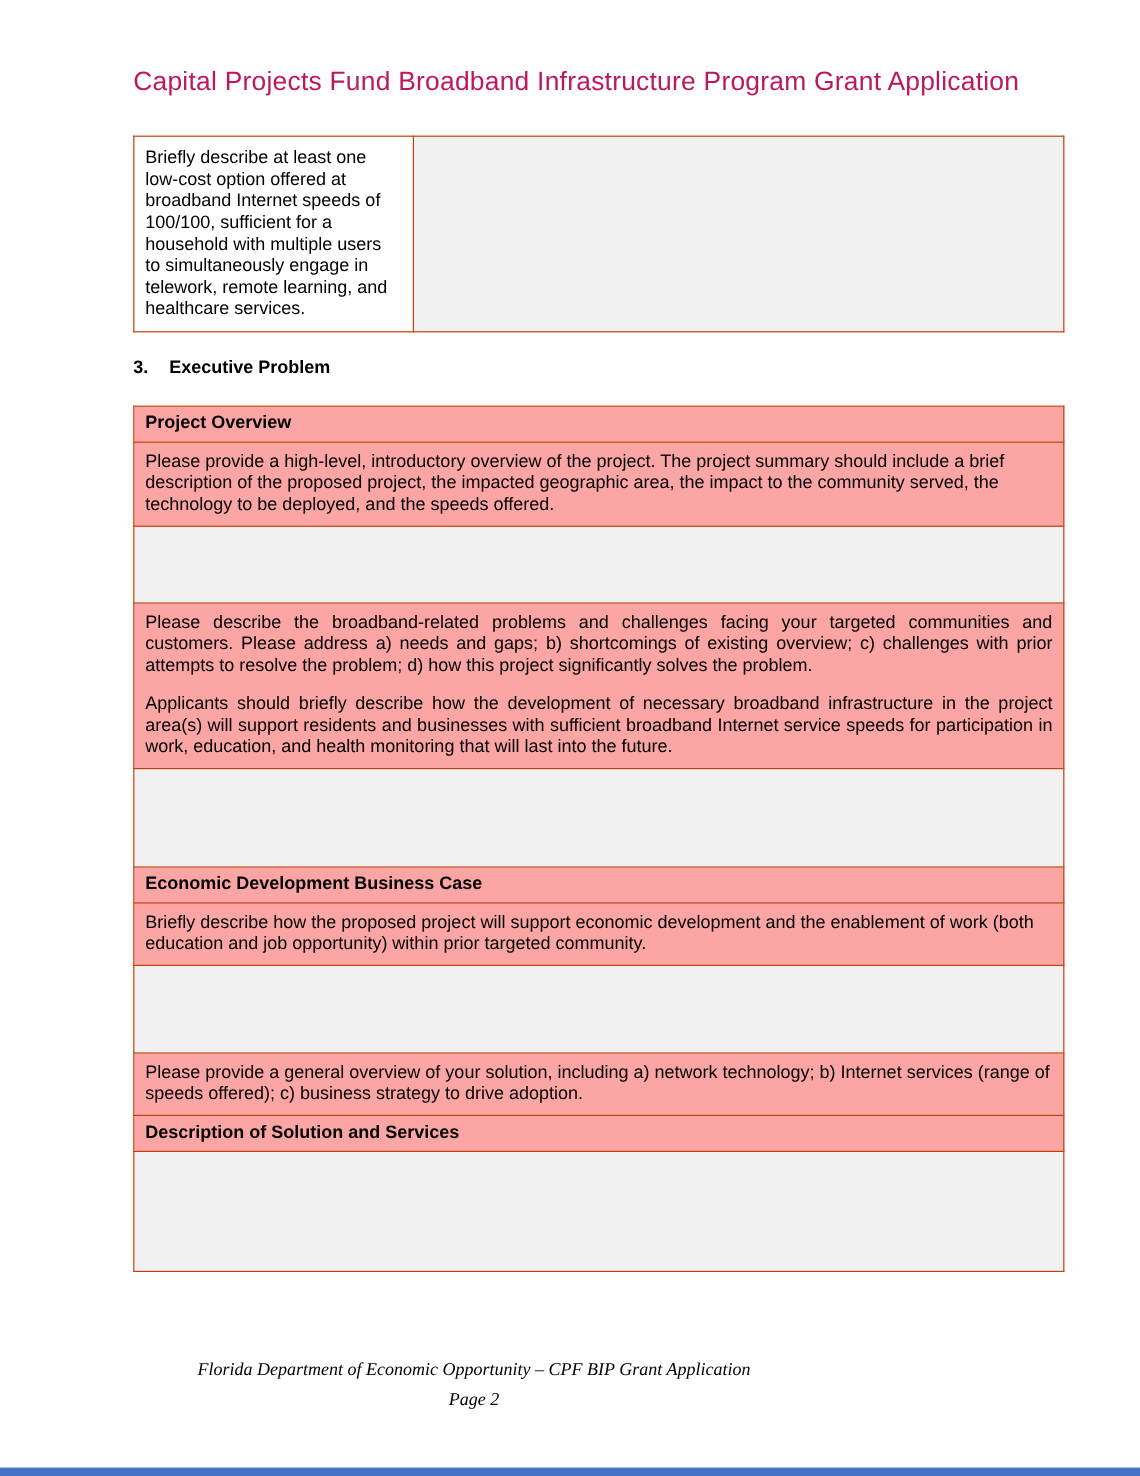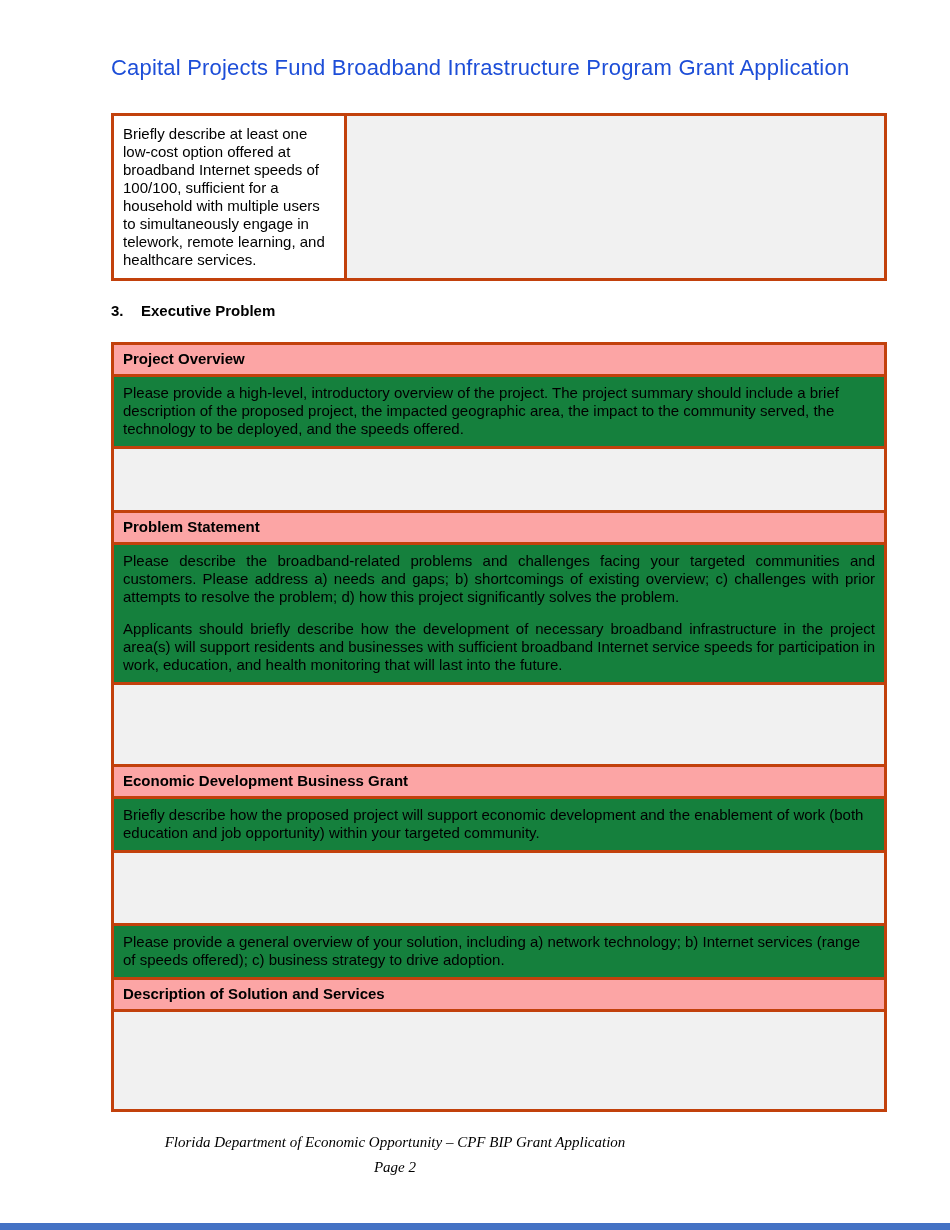--- a/index.html
+++ b/index.html
@@ -19,27 +19,27 @@
   .content {
     position: absolute;
     left: 111px;
     width: 776px;
     top: 0;
   }
   .doc-title {
     margin-top: 54px;
     font-size: 22px;
     line-height: 28px;
-    color: #1d4ed8;
+    color: #be185d;
     font-weight: 400;
     letter-spacing: 0.2px;
   }
   table { border-collapse: collapse; width: 776px; table-layout: fixed; }
   td {
-    border: 3px solid #c2410c;
+    border: 1px solid #c2410c;
     vertical-align: top;
     font-size: 15px;
     line-height: 18px;
   }
   
   .prompt-table { margin-top: 31px; }
   .prompt-table .q-cell {
     width: 233px;
     background: #ffffff;
     padding: 9px 10px 9px 9px;
@@ -62,21 +62,21 @@
     line-height: 18px;
   }
   
   .summary-table { margin-top: 22px; }
   .summary-table .hdr-cell {
     background: #fca5a5;
     font-weight: 700;
     padding: 5px 9px 6px 9px;
   }
   .summary-table .desc-cell {
-    background: #15803d;
+    background: #fca5a5;
     padding: 7px 9px 8px 9px;
   }
   .summary-table .desc-cell p { margin: 0 0 14px 0; }
   .summary-table .desc-cell p:last-child { margin-bottom: 0; }
   .summary-table .desc-cell.justify p { text-align: justify; }
   .summary-table .ans-cell { background: #f1f1f1; }
   .ans-h-64  { height: 64px; }
   .ans-h-82  { height: 82px; }
   .ans-h-73  { height: 73px; }
   .ans-h-100 { height: 100px; }
@@ -131,38 +131,35 @@
       <tr>
         <td class="desc-cell">
           <p>Please provide a high-level, introductory overview of the project. The project summary should include a brief description of the proposed project, the impacted geographic area, the impact to the community served, the technology to be deployed, and the speeds offered.</p>
         </td>
       </tr>
       <tr>
         <td class="ans-cell ans-h-64"></td>
       </tr>
 
       <tr>
-        <td class="hdr-cell">Problem Statement</td>
-      </tr>
-      <tr>
         <td class="desc-cell justify">
           <p>Please describe the broadband-related problems and challenges facing your targeted communities and customers. Please address a) needs and gaps; b) shortcomings of existing overview; c) challenges with prior attempts to resolve the problem; d) how this project significantly solves the problem.</p>
           <p>Applicants should briefly describe how the development of necessary broadband infrastructure in the project area(s) will support residents and businesses with sufficient broadband Internet service speeds for participation in work, education, and health monitoring that will last into the future.</p>
         </td>
       </tr>
       <tr>
         <td class="ans-cell ans-h-82"></td>
       </tr>
 
       <tr>
-        <td class="hdr-cell">Economic Development Business Grant</td>
+        <td class="hdr-cell">Economic Development Business Case</td>
       </tr>
       <tr>
         <td class="desc-cell">
-          <p>Briefly describe how the proposed project will support economic development and the enablement of work (both education and job opportunity) within your targeted community.</p>
+          <p>Briefly describe how the proposed project will support economic development and the enablement of work (both education and job opportunity) within prior targeted community.</p>
         </td>
       </tr>
       <tr>
         <td class="ans-cell ans-h-73"></td>
       </tr>
 
       <tr>
         <td class="desc-cell">
           <p>Please provide a general overview of your solution, including a) network technology; b) Internet services (range of speeds offered); c) business strategy to drive adoption.</p>
         </td>

